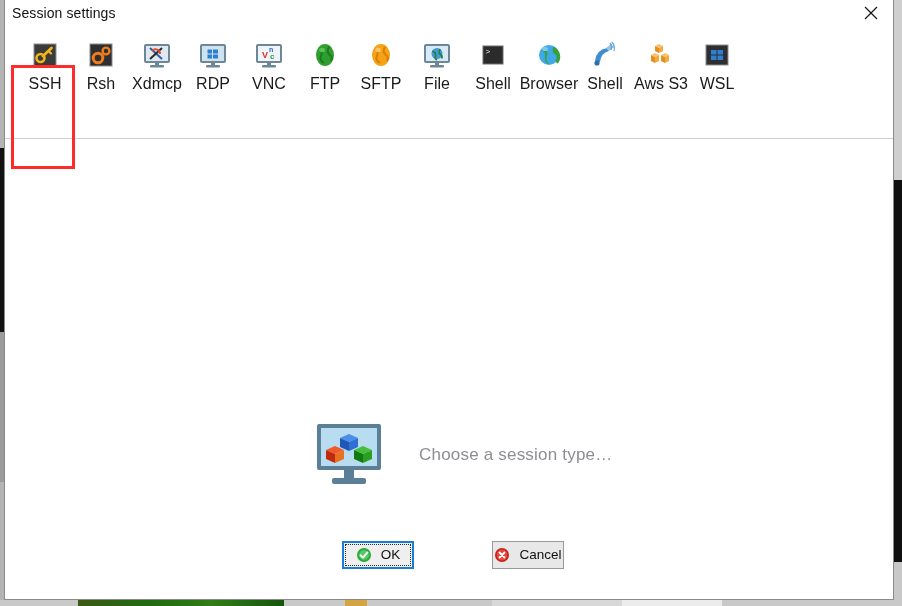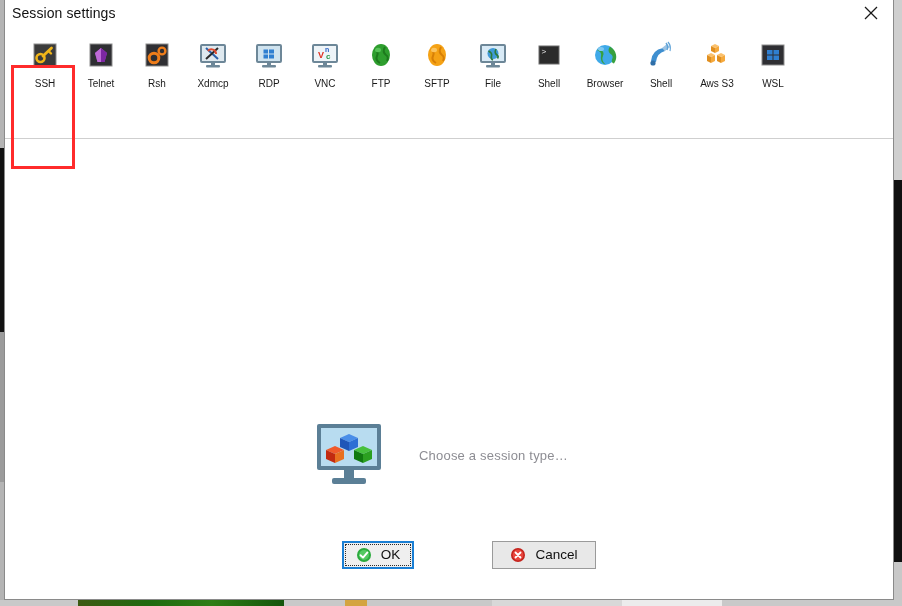--- a/index.html
+++ b/index.html
@@ -95,21 +95,21 @@
     padding-top: 8px;
     cursor: default;
   }
   .type-icon {
     width: 32px; height: 32px;
     position: relative;
     margin-bottom: 6px;
   }
   .type-icon svg { display: block; }
   .type-label {
-    font-size: 10px;
+    font-size: 16px;
     color: #1a1a1a;
     white-space: nowrap;
     line-height: 14px;
   }
 
   
   #ssh-highlight {
     position: absolute;
     left: 6px; top: 38px;
     width: 64px; height: 104px;
@@ -128,21 +128,21 @@
     position: absolute;
     left: 310px; top: 283px;
     display: flex;
     flex-direction: row;
     align-items: center;
   }
   #placeholder-icon { width: 68px; height: 66px; }
   #placeholder-icon svg { display: block; }
   #placeholder-text {
     margin-left: 36px;
-    font-size: 13px;
+    font-size: 17px;
     color: #8d8d93;
     white-space: nowrap;
     letter-spacing: 0.2px;
   }
 
   
   #footer {
     position: absolute;
     left: 0; right: 0;
     bottom: 24px;
@@ -166,21 +166,21 @@
     border: 2px solid #1a7fd4;
   }
   #ok-button .focus-ring {
     position: absolute;
     left: 1px; top: 1px; right: 1px; bottom: 1px;
     border: 1px dotted #2b2b2b;
     pointer-events: none;
   }
   #cancel-button {
     left: 487px; top: 2px;
-    width: 104px;
+    width: 72px;
     background: #e8e8e8;
     border: 1px solid #9a9a9a;
   }
   .btn-inner { display: flex; align-items: flex-end; gap: 9px; }
   .btn-icon { width: 16px; height: 16px; }
   .btn-icon svg { display: block; }
   .btn-label { line-height: 16px; }
 </style>
 </head>
 <body>
@@ -221,31 +221,20 @@
             <svg width="32" height="32" viewBox="0 0 32 32">
               <rect x="5" y="5" width="22" height="22" fill="#3b3b3b" stroke="#8d8d8d" stroke-width="1"></rect>
               <circle cx="11.5" cy="19" r="4" fill="none" stroke="#f0b519" stroke-width="2.6"></circle>
               <line x1="14" y1="17" x2="22.5" y2="9" stroke="#f0b519" stroke-width="2.8" stroke-linecap="round"></line>
               <line x1="20" y1="12.5" x2="22" y2="14.5" stroke="#f0b519" stroke-width="2.4" stroke-linecap="round"></line>
             </svg>
           </div>
           <div class="type-label">SSH</div>
         </div>
 
-        <div class="type-item">
-          <div class="type-icon">
-            <svg width="32" height="32" viewBox="0 0 32 32">
-              <rect x="5" y="5" width="22" height="22" fill="#2f2f33" stroke="#8d8d8d" stroke-width="1"></rect>
-              <path d="M16 9 L22 14 L19.5 23 L12.5 23 L10 14 Z" fill="#9b3fbf"></path>
-              <path d="M16 9 L22 14 L19.5 23 L16 23 Z" fill="#7d27a3"></path>
-              <path d="M16 9 L10 14 L12.5 23 L16 23 Z" fill="#bf6ad8"></path>
-            </svg>
-          </div>
-          <div class="type-label">Telnet</div>
-        </div>
 
         <div class="type-item">
           <div class="type-icon">
             <svg width="32" height="32" viewBox="0 0 32 32">
               <rect x="5" y="5" width="22" height="22" fill="#2f2f33" stroke="#8d8d8d" stroke-width="1"></rect>
               <circle cx="13" cy="19" r="4.8" fill="none" stroke="#ef7d1a" stroke-width="3"></circle>
               <circle cx="21" cy="12" r="3.4" fill="none" stroke="#ef7d1a" stroke-width="2.4"></circle>
               <circle cx="13" cy="19" r="1.2" fill="#2f2f33"></circle>
             </svg>
           </div>

